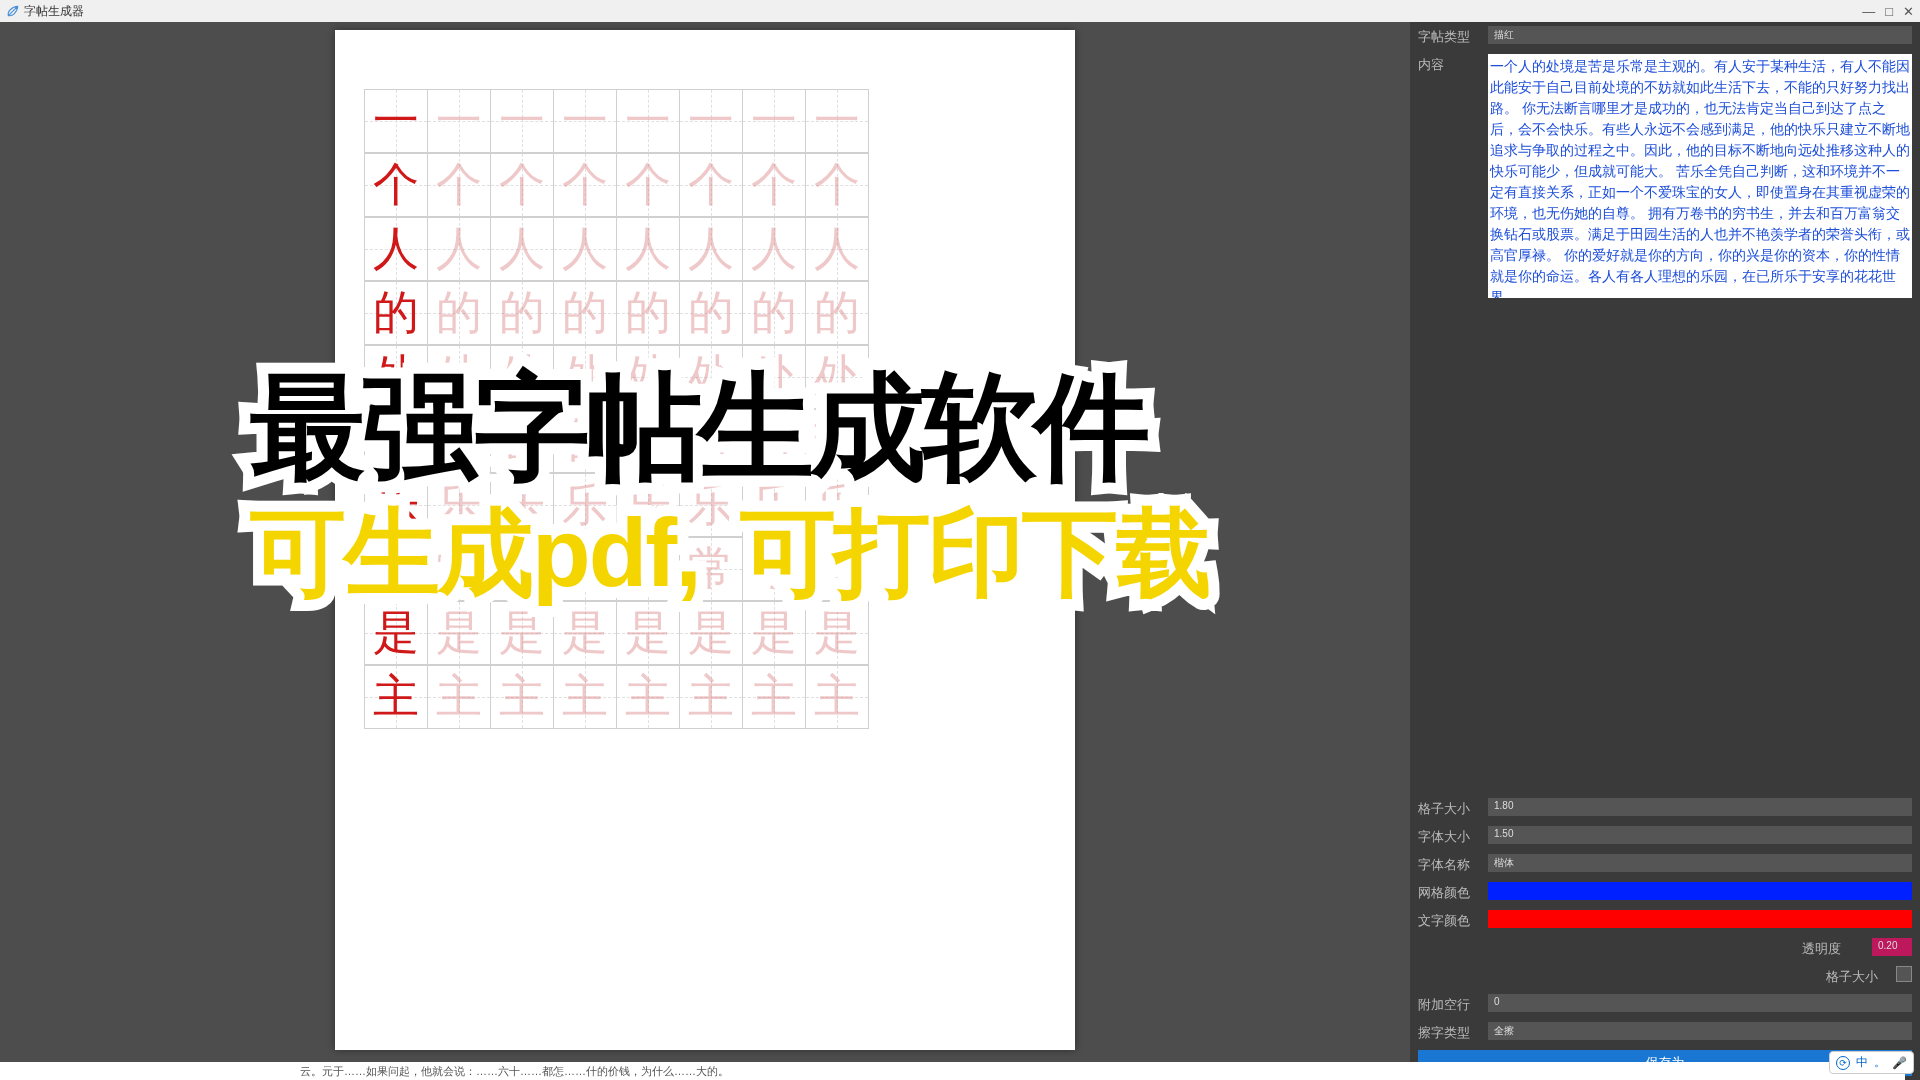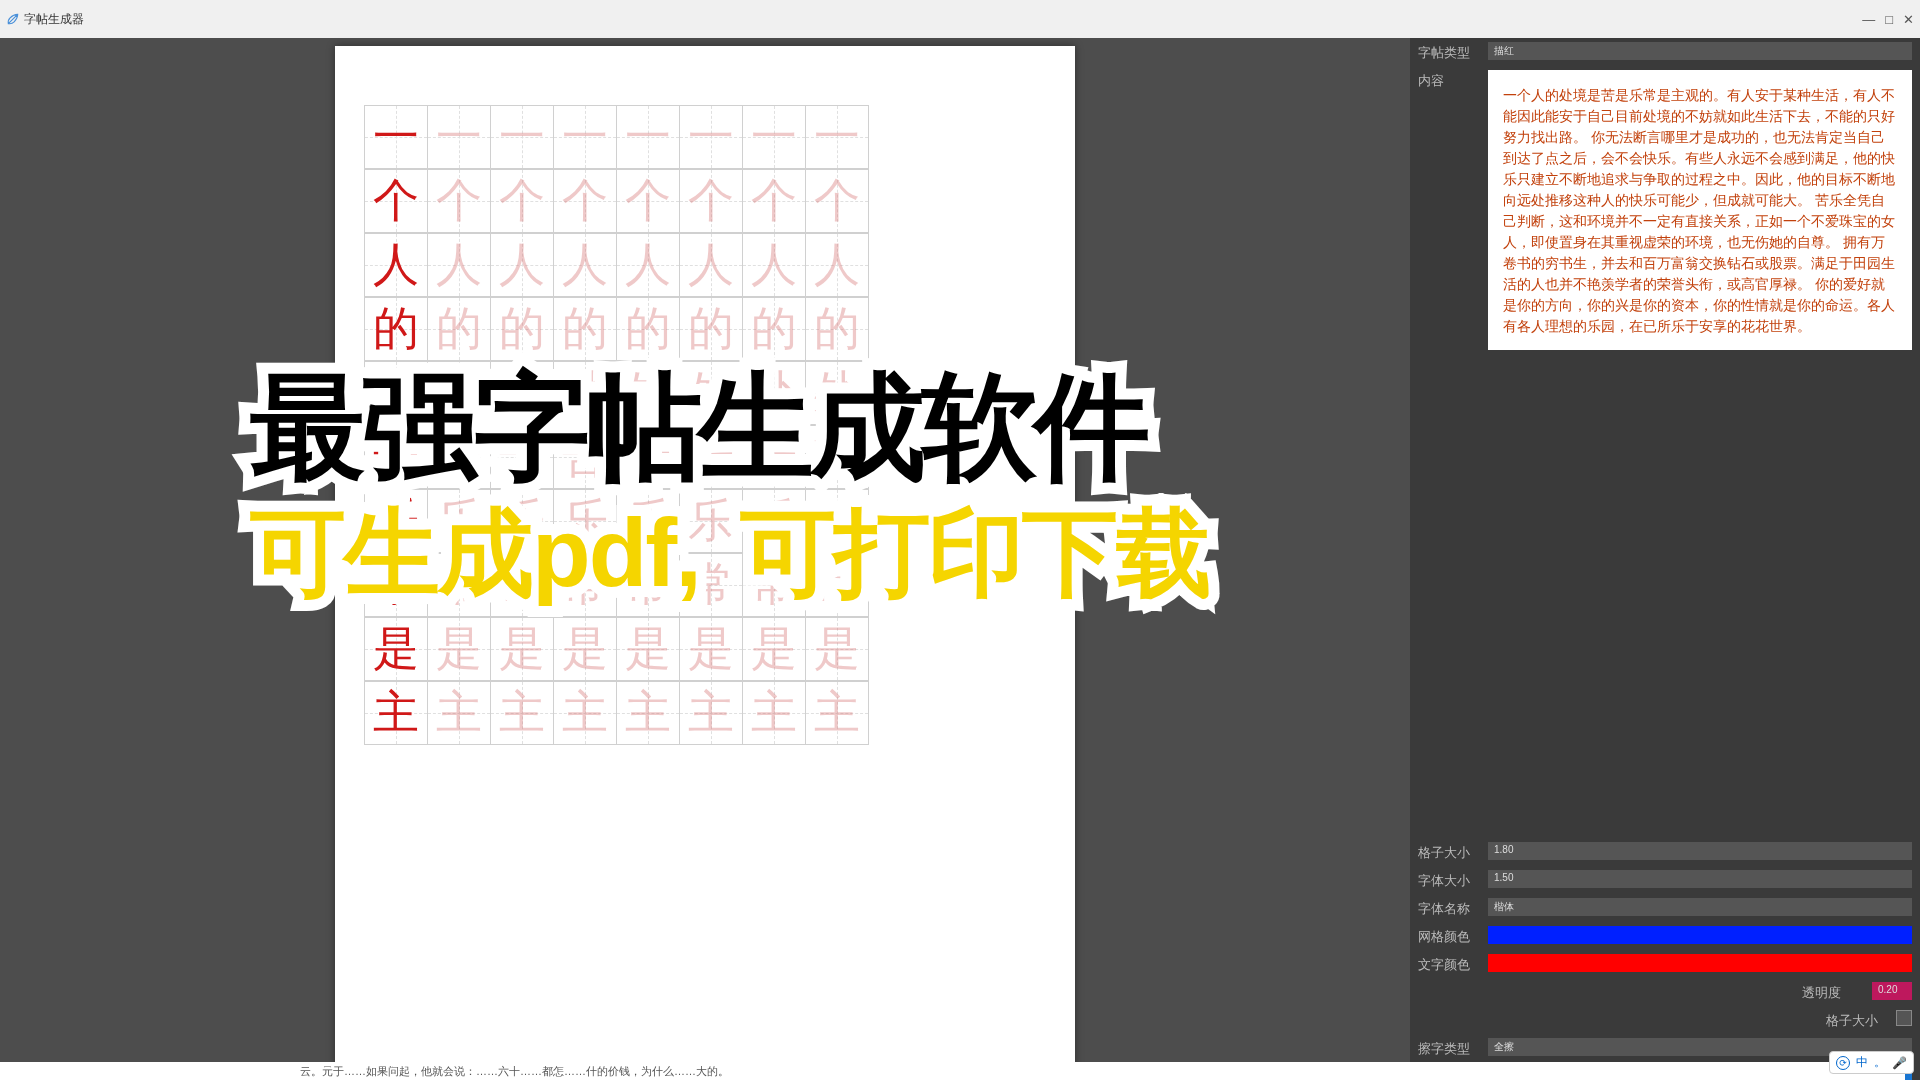--- a/index.html
+++ b/index.html
@@ -1,39 +1,39 @@
 <!DOCTYPE html>
 <html><head>
 <meta charset="utf-8">
 <style>
 * { margin: 0; padding: 0; box-sizing: border-box; }
 body { font-family: "Microsoft YaHei", sans-serif; background: #4d4d4d; width: 1920px; height: 1080px; overflow: hidden; position: relative; }
 
-.title-bar { height: 38px; background: #f0f0f0; display: flex; align-items: center; padding: 0 6px; font-size: 12px; color: #333; }
+.title-bar { height: 22px; background: #f0f0f0; display: flex; align-items: center; padding: 0 6px; font-size: 12px; color: #333; }
 .title-bar .feather-icon { width: 14px; height: 14px; margin-right: 4px; }
 .title-bar .window-controls { margin-left: auto; display: flex; gap: 10px; font-size: 13px; color: #555; }
 .title-bar .window-controls span { cursor: pointer; font-family: Arial; }
 
 .main-area { display: flex; height: calc(100% - 22px); }
 .canvas-area { flex: 1; background: #4d4d4d; display: flex; justify-content: center; padding-top: 8px; position: relative; }
 .page { width: 740px; height: 1020px; background: #fff; box-shadow: 0 0 8px rgba(0,0,0,.4); padding: 60px 30px 30px 30px; position: relative; }
 
 .grid-row { display: flex; height: 64px; }
 .grid-cell { width: 64px; height: 64px; border: 1px solid #d0d0d0; position: relative; display: flex; align-items: center; justify-content: center; margin-left: -1px; margin-top: -1px; }
 .grid-cell::before { content: ""; position: absolute; left: 50%; top: 0; bottom: 0; border-left: 1px dashed #e0e0e0; }
 .grid-cell::after { content: ""; position: absolute; top: 50%; left: 0; right: 0; border-top: 1px dashed #e0e0e0; }
 .char { font-family: "KaiTi", "STKaiti", serif; font-size: 46px; position: relative; z-index: 1; }
 .char.solid { color: #d01818; }
 .char.faded { color: rgba(210, 100, 100, 0.35); }
 
 .right-panel { width: 510px; background: #3a3a3a; color: #ccc; font-size: 13px; display: flex; flex-direction: column; }
 .panel-row { display: flex; align-items: flex-start; padding: 4px 8px; min-height: 26px; justify-content: flex-end; }
 .panel-row label { width: 70px; flex-shrink: 0; color: #bbb; padding-top: 2px; }
 .panel-row .value { flex: 1; background: #555; color: #ddd; padding: 2px 6px; border: none; font-size: 10px; min-height: 18px; }
-.content-text { background: #fff; color: #c2410c; padding: 15px; font-size: 14px; line-height: 1.5; height: 280px; overflow: hidden; }
+.content-text { background: #fff; color: #1d4ed8; padding: 2px; font-size: 14px; line-height: 1.5; height: 244px; overflow: hidden; }
 .color-swatch { flex: 1; height: 18px; }
 .color-swatch.blue { background: #0020ff; }
 .color-swatch.red { background: #ff0000; }
 .checkbox-box { width: 16px; height: 16px; border: 1px solid #888; background: #555; }
 .save-button { background: #1976d2; color: #fff; text-align: center; padding: 4px; margin: 4px 8px; cursor: pointer; font-size: 13px; }
 
 .overlay-text { position: absolute; left: 250px; width: 1100px; z-index: 100; font-weight: 900; pointer-events: none; }
 .overlay-line1 { top: 350px; font-size: 116px; color: #000; -webkit-text-stroke: 10px #fff; paint-order: stroke fill; letter-spacing: -4px; }
 .overlay-line1-bg { position: absolute; top: 350px; left: 250px; font-size: 116px; color: #fff; -webkit-text-stroke: 22px #fff; letter-spacing: -4px; font-weight: 900; z-index: 99; }
 .overlay-line2-bg { position: absolute; top: 490px; left: 250px; font-size: 96px; color: #fff; -webkit-text-stroke: 22px #fff; letter-spacing: -2px; font-weight: 900; z-index: 99; }
@@ -362,20 +362,24 @@
     </div>
     <div class="panel-row">
       <label>透明度</label>
       <div class="value" style="flex:0 0 40px;background:#be185d">0.20</div>
     </div>
     <div class="panel-row">
       <label>格子大小</label>
       <div class="checkbox-box"></div>
     </div>
     <div class="panel-row">
+      <label>附加空行</label>
+      <div class="value">0</div>
+    </div>
+    <div class="panel-row">
       <label>擦字类型</label>
       <div class="value">全擦</div>
     </div>
     <div class="save-button">保存为</div>
   </div>
 </div>
 
 <div class="overlay-line1-bg">最强字帖生成软件</div>
 <div class="overlay-text overlay-line1">最强字帖生成软件</div>
 <div class="overlay-line2-bg"><span>可生成pdf,</span><span style="margin-left:40px">可打印下载</span></div>

